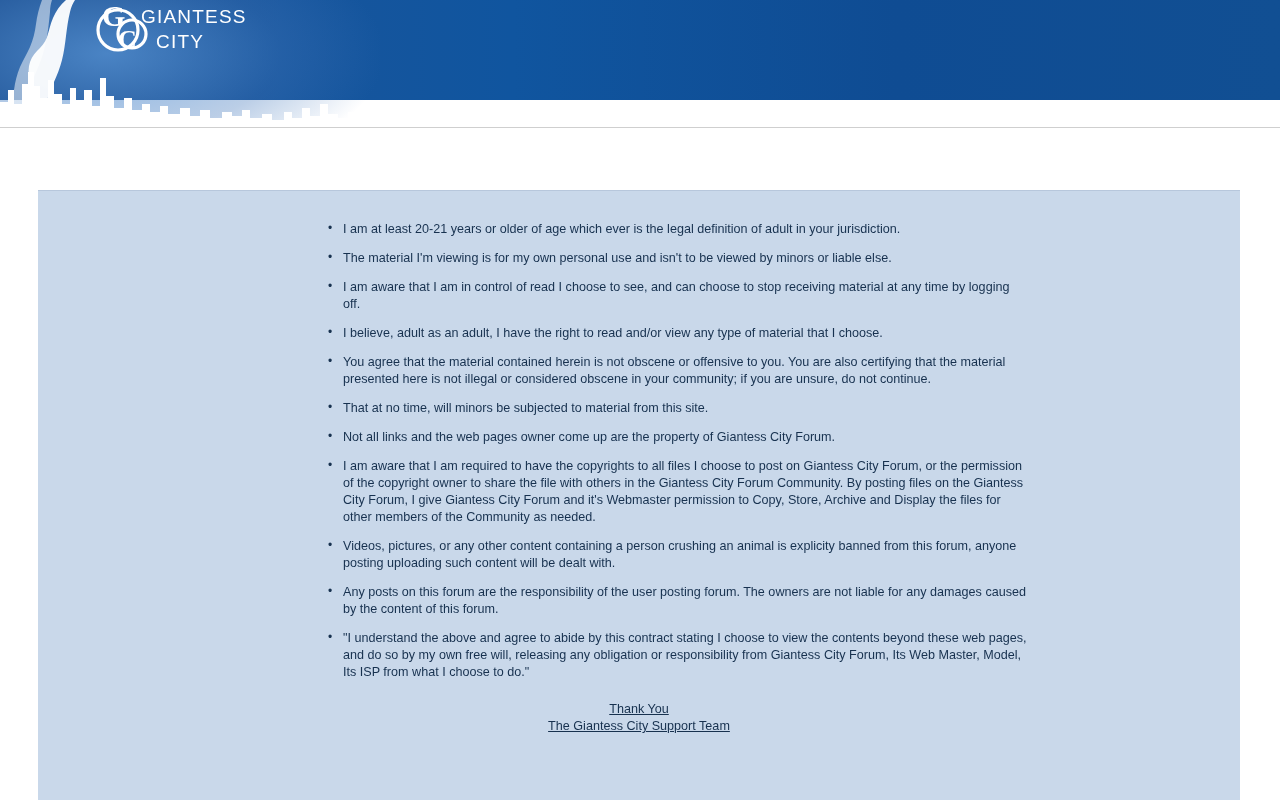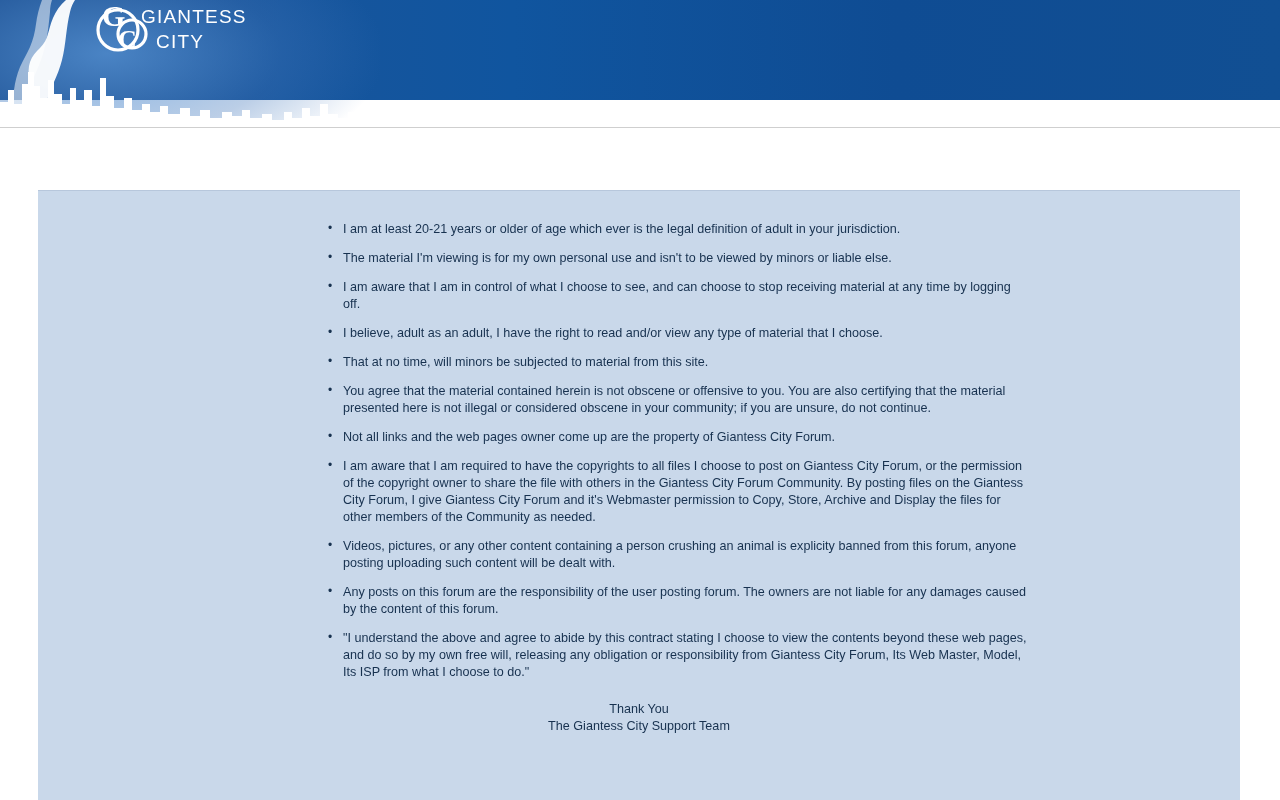--- a/index.html
+++ b/index.html
@@ -116,21 +116,21 @@
     color: #17314f;
     font-size: 12px;
   }
   .thanks {
     margin-top: 20px;
     text-align: center;
     color: #17314f;
     font-size: 12.6px;
     line-height: 17px;
   }
-  .thanks div { padding: 0; }
+  .thanks div { padding: 0; text-decoration: underline; }
 </style>
 </head>
 <body>
 
 <div class="banner">
   <div class="banner-blue"></div>
   <div class="banner-glow"></div>
 
   <div class="silhouette">
     <svg width="90" height="128" viewBox="0 0 90 128" xmlns="http://www.w3.org/2000/svg">
@@ -180,24 +180,24 @@
   </div>
 
   <div class="banner-rule"></div>
 </div>
 
 <div class="page-body">
   <div class="content-panel">
     <ul class="terms-list">
       <li>I am at least 20-21 years or older of age which ever is the legal definition of adult in your jurisdiction.</li>
       <li>The material I'm viewing is for my own personal use and isn't to be viewed by minors or liable else.</li>
-      <li>I am aware that I am in control of what I choose to see, and can choose to stop receiving material at any time by logging off.</li>
+      <li>I am aware that I am in control of read I choose to see, and can choose to stop receiving material at any time by logging off.</li>
       <li>I believe, adult as an adult, I have the right to read and/or view any type of material that I choose.</li>
+      <li>You agree that the material contained herein is not obscene or offensive to you. You are also certifying that the material presented here is not illegal or considered obscene in your community; if you are unsure, do not continue.</li>
       <li>That at no time, will minors be subjected to material from this site.</li>
-      <li>You agree that the material contained herein is not obscene or offensive to you. You are also certifying that the material presented here is not illegal or considered obscene in your community; if you are unsure, do not continue.</li>
       <li>Not all links and the web pages owner come up are the property of Giantess City Forum.</li>
       <li>I am aware that I am required to have the copyrights to all files I choose to post on Giantess City Forum, or the permission of the copyright owner to share the file with others in the Giantess City Forum Community. By posting files on the Giantess City Forum, I give Giantess City Forum and it's Webmaster permission to Copy, Store, Archive and Display the files for other members of the Community as needed.</li>
       <li>Videos, pictures, or any other content containing a person crushing an animal is explicity banned from this forum, anyone posting uploading such content will be dealt with.</li>
       <li>Any posts on this forum are the responsibility of the user posting forum. The owners are not liable for any damages caused by the content of this forum.</li>
       <li>"I understand the above and agree to abide by this contract stating I choose to view the contents beyond these web pages, and do so by my own free will, releasing any obligation or responsibility from Giantess City Forum, Its Web Master, Model, Its ISP from what I choose to do."</li>
     </ul>
     <div class="thanks">
       <div>Thank You</div>
       <div>The Giantess City Support Team</div>
     </div>

